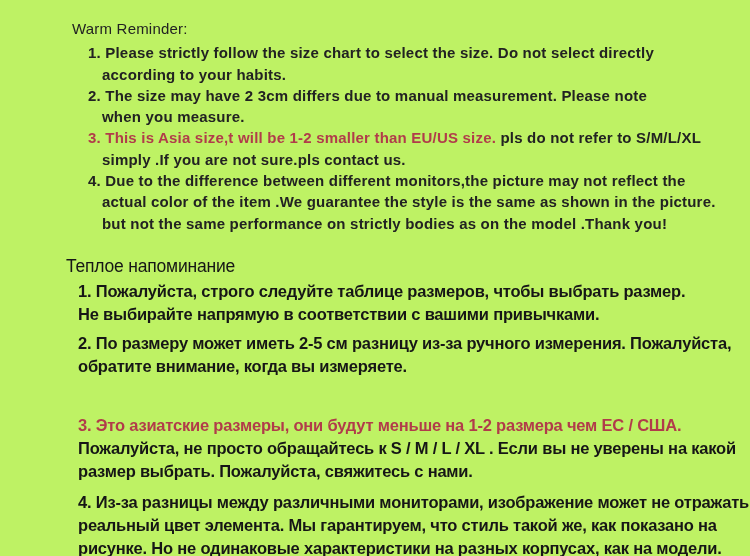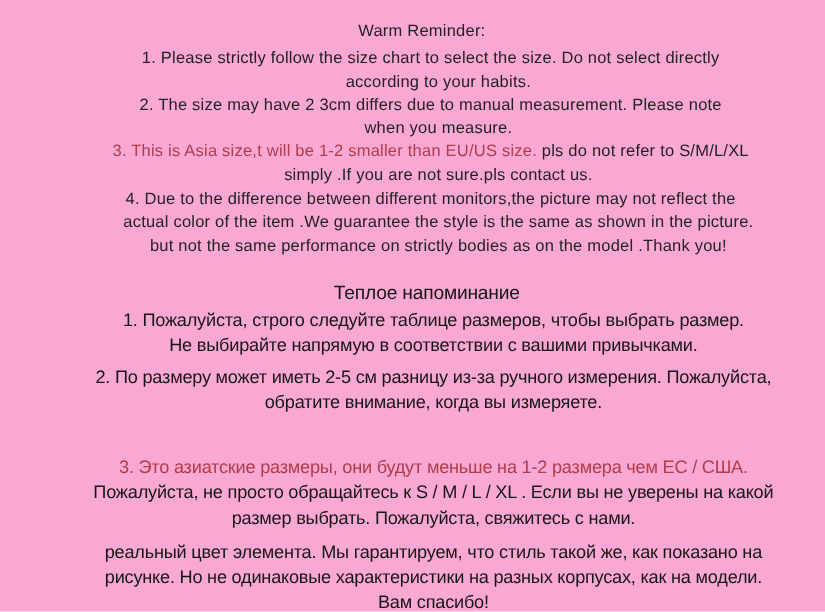--- a/index.html
+++ b/index.html
@@ -1,35 +1,34 @@
 <!DOCTYPE html>
 <html><head>
 <meta charset="utf-8">
 <style>
   html,body{margin:0;padding:0;background:#ffffff;}
   .page{
     position:relative;
     width:750px;height:556px;
-    background:#f9a8d4;
+    background:#bef264;
     overflow:hidden;
     font-family:"Liberation Sans", sans-serif;
     color:#1f1f1f;
-    text-align:center;
   }
   
   .en-section{
     margin:18px 55px 0 72px;
     font-size:15px;
     line-height:21.3px;
     letter-spacing:0.2px;
     color:#222222;
   }
   .en-title{margin-bottom:3px;}
   .en-list{margin-left:16px;}
-  .line{white-space:nowrap;}
+  .line{white-space:nowrap;font-weight:bold;}
   .cont{padding-left:14px;}
   .red{color:#b13c4a;margin-top:36px;}
   
   .ru-section{
     margin:20px 40px 0 66px;
     font-size:16.5px;
     line-height:23px;
     letter-spacing:-0.2px;
     color:#161616;
   }
@@ -88,19 +87,20 @@
       <div class="line">обратите внимание, когда вы измеряете.</div>
     </div>
 
     <div class="ru-item">
       <div class="line red">3. Это азиатские размеры, они будут меньше на 1-2 размера чем ЕС / США.</div>
       <div class="line">Пожалуйста, не просто обращайтесь к S / M / L / XL . Если вы не уверены на какой</div>
       <div class="line">размер выбрать. Пожалуйста, свяжитесь с нами.</div>
     </div>
 
     <div class="ru-item last">
+      <div class="line">4. Из-за разницы между различными мониторами, изображение может не отражать</div>
       <div class="line">реальный цвет элемента. Мы гарантируем, что стиль такой же, как показано на</div>
       <div class="line">рисунке. Но не одинаковые характеристики на разных корпусах, как на модели.</div>
       <div class="line">Вам спасибо!</div>
     </div>
 
   </div>
 </div>
 
 </body></html>

